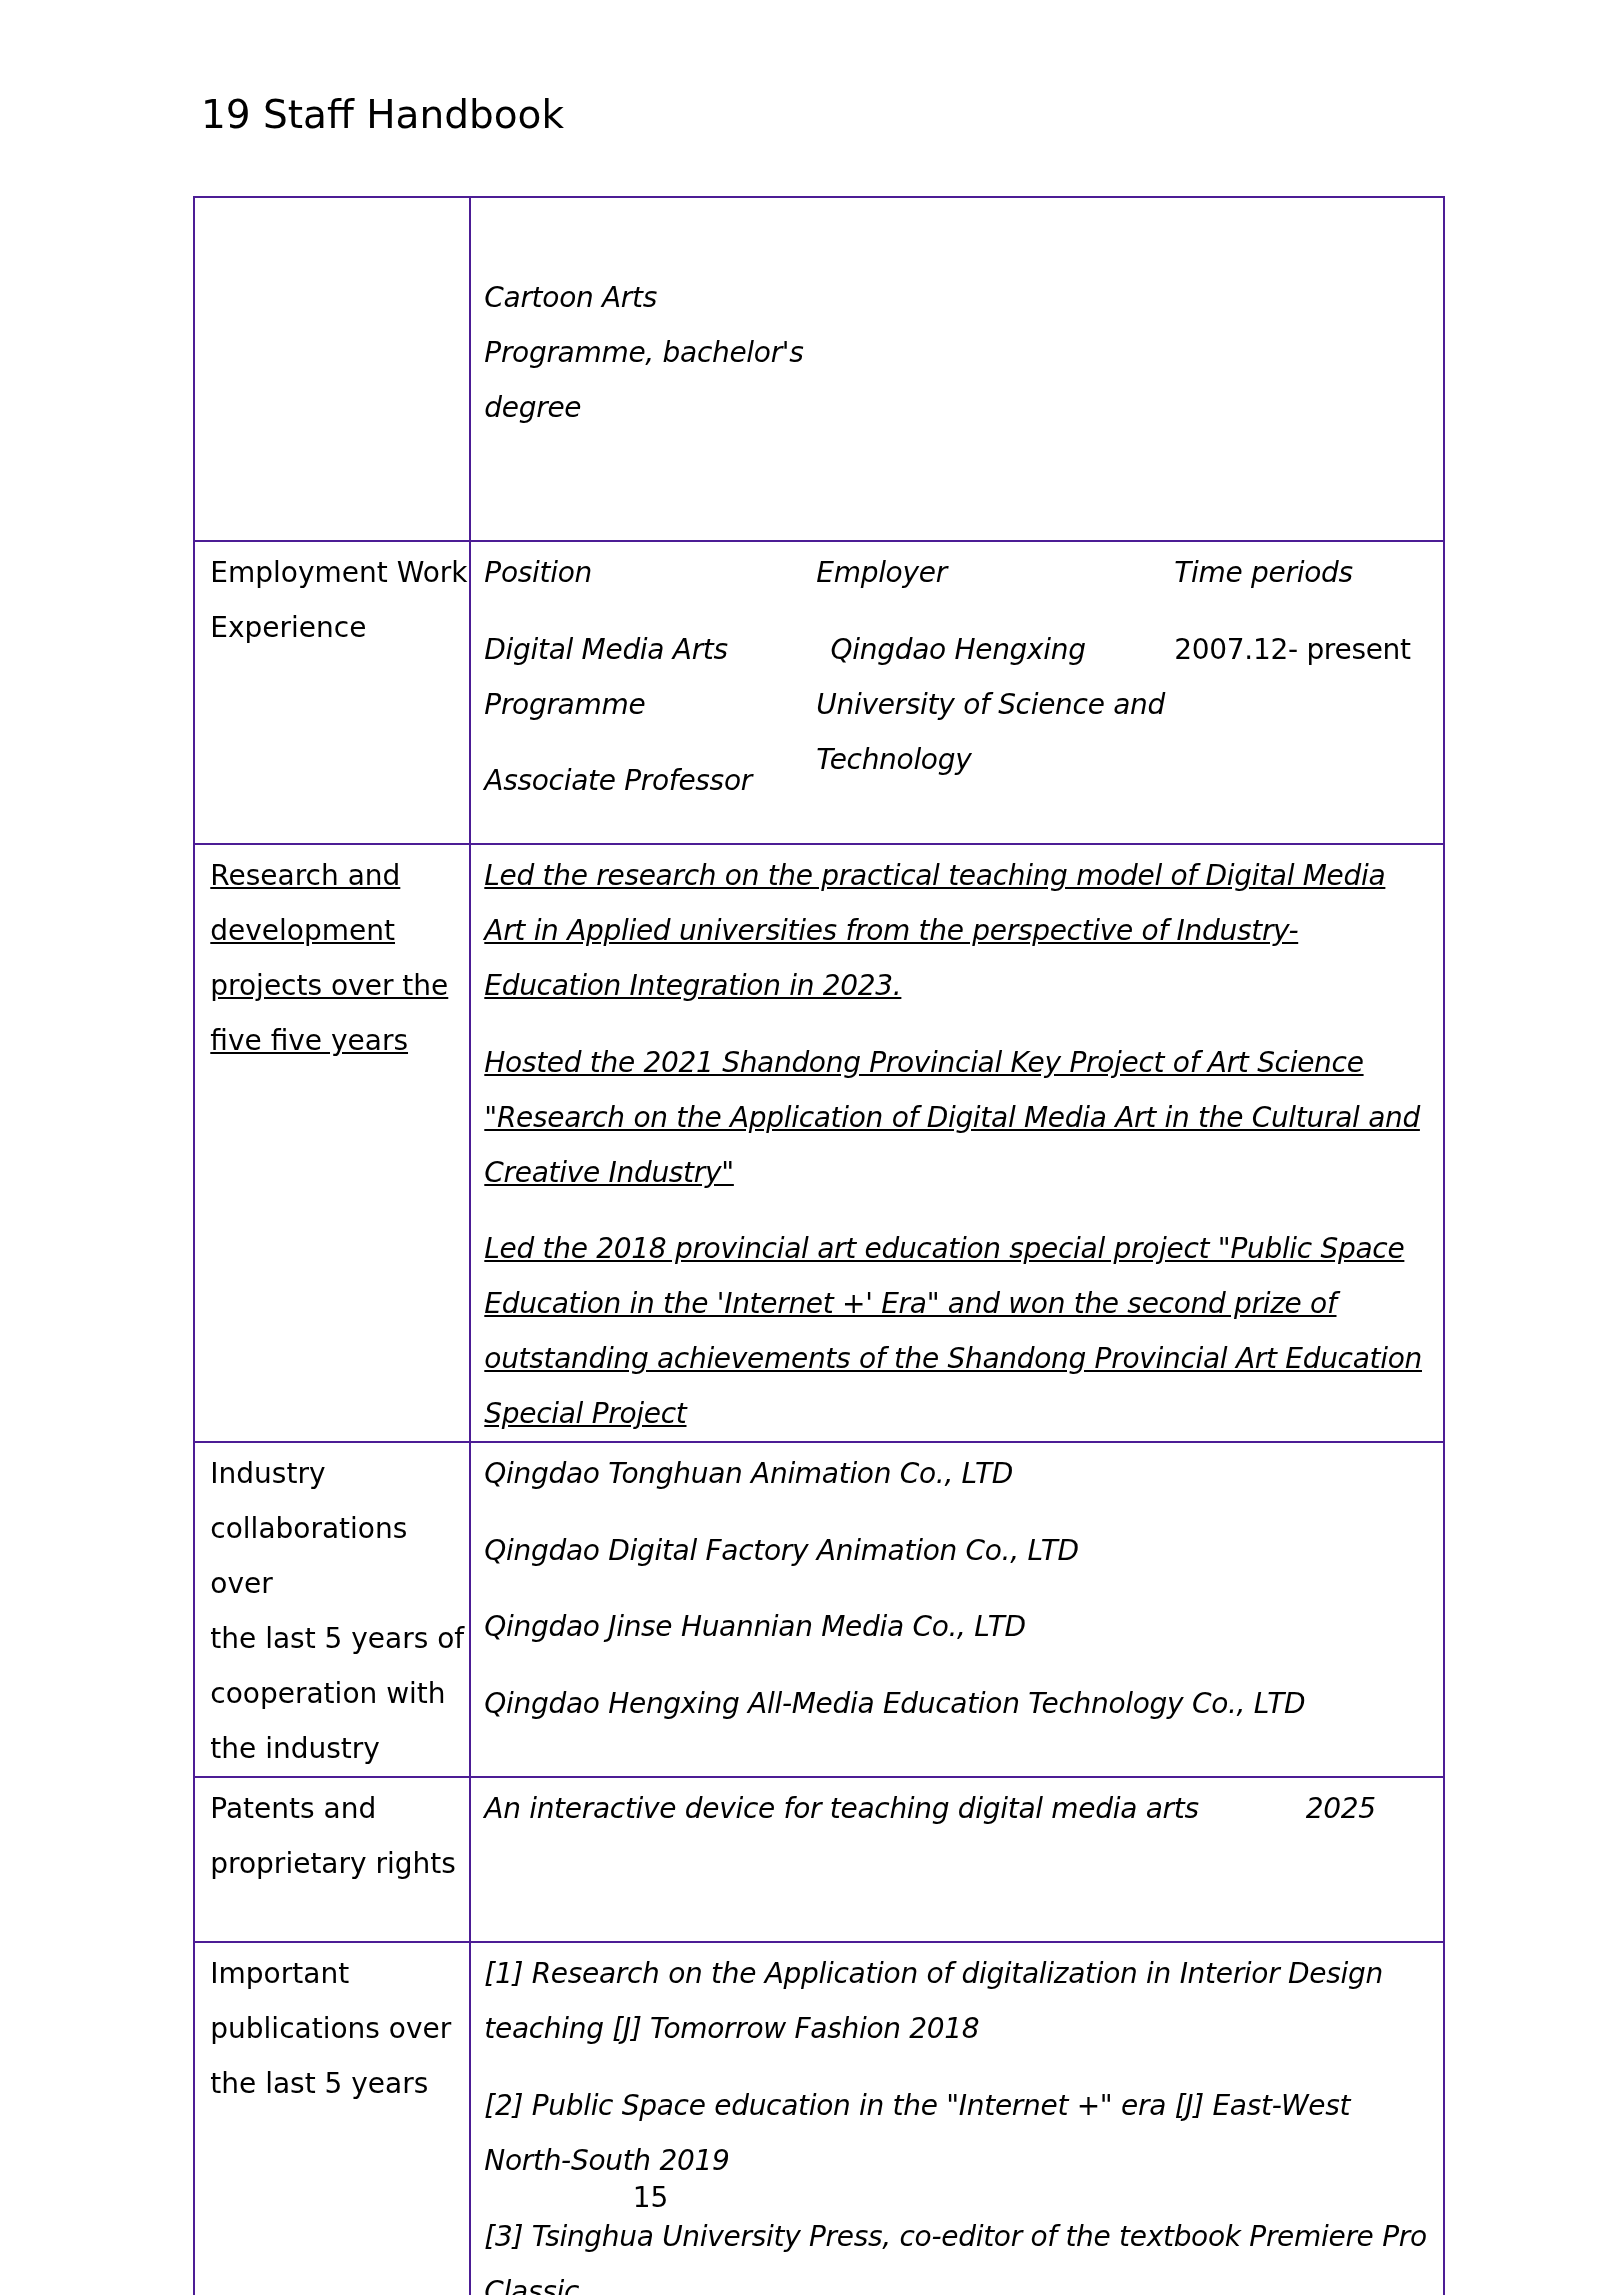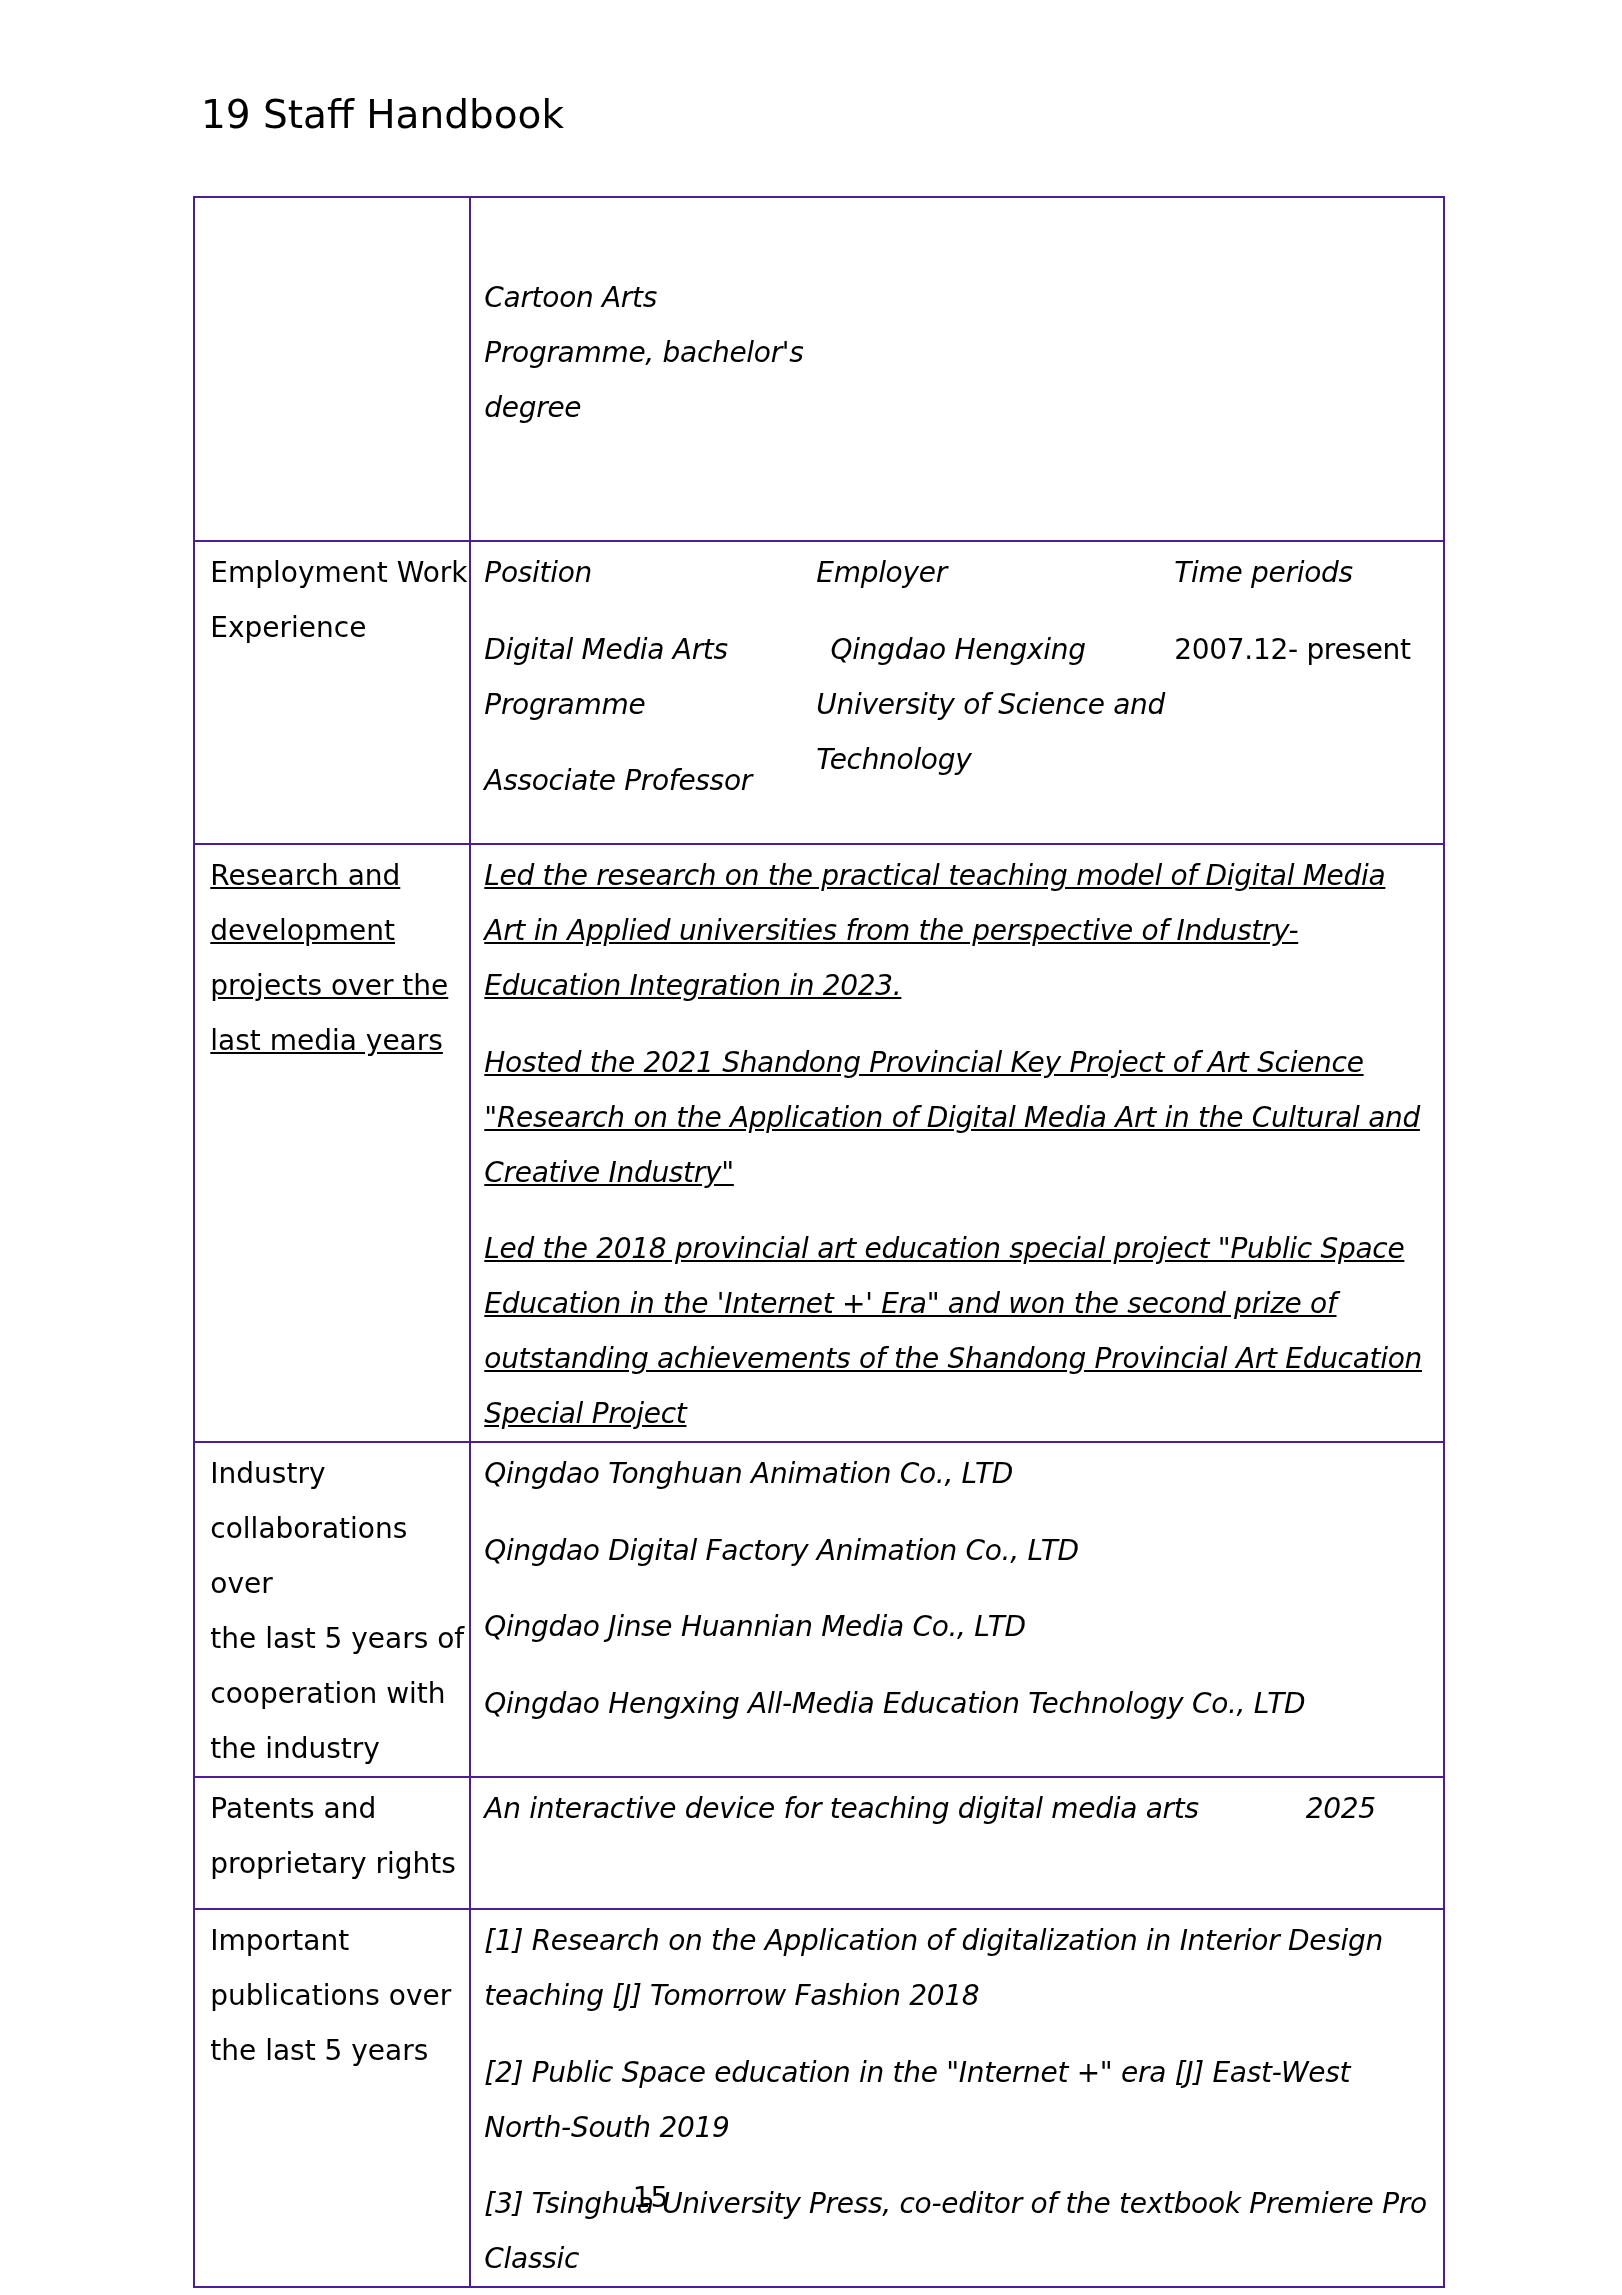--- a/index.html
+++ b/index.html
@@ -79,21 +79,21 @@
       </div>
     </td>
   </tr>
 
   <tr style="height:510px;text-decoration:underline;">
     <td>
       <div class="label">
         <div>Research and</div>
         <div>development</div>
         <div>projects over the</div>
-        <div>last media years</div>
+        <div>five five years</div>
       </div>
     </td>
     <td>
       <div class="content">
         <p class="para">Led the research on the practical teaching model of Digital Media Art in Applied universities from the perspective of Industry-Education Integration in 2023.</p>
         <p class="para">Hosted the 2021 Shandong Provincial Key Project of Art Science "Research on the Application of Digital Media Art in the Cultural and Creative Industry"</p>
         <p class="para">Led the 2018 provincial art education special project "Public Space Education in the 'Internet +' Era" and won the second prize of outstanding achievements of the Shandong Provincial Art Education Special Project</p>
       </div>
     </td>
   </tr>
@@ -111,21 +111,21 @@
     <td>
       <div class="content">
         <p class="para">Qingdao Tonghuan Animation Co., LTD</p>
         <p class="para">Qingdao Digital Factory Animation Co., LTD</p>
         <p class="para">Qingdao Jinse Huannian Media Co., LTD</p>
         <p class="para">Qingdao Hengxing All-Media Education Technology Co., LTD</p>
       </div>
     </td>
   </tr>
 
-  <tr style="height:132px;">
+  <tr style="height:165px;">
     <td>
       <div class="label">
         <div>Patents and</div>
         <div>proprietary rights</div>
       </div>
     </td>
     <td>
       <div class="content">
         <div class="patent-line">
           <span>An interactive device for teaching digital media arts</span>

